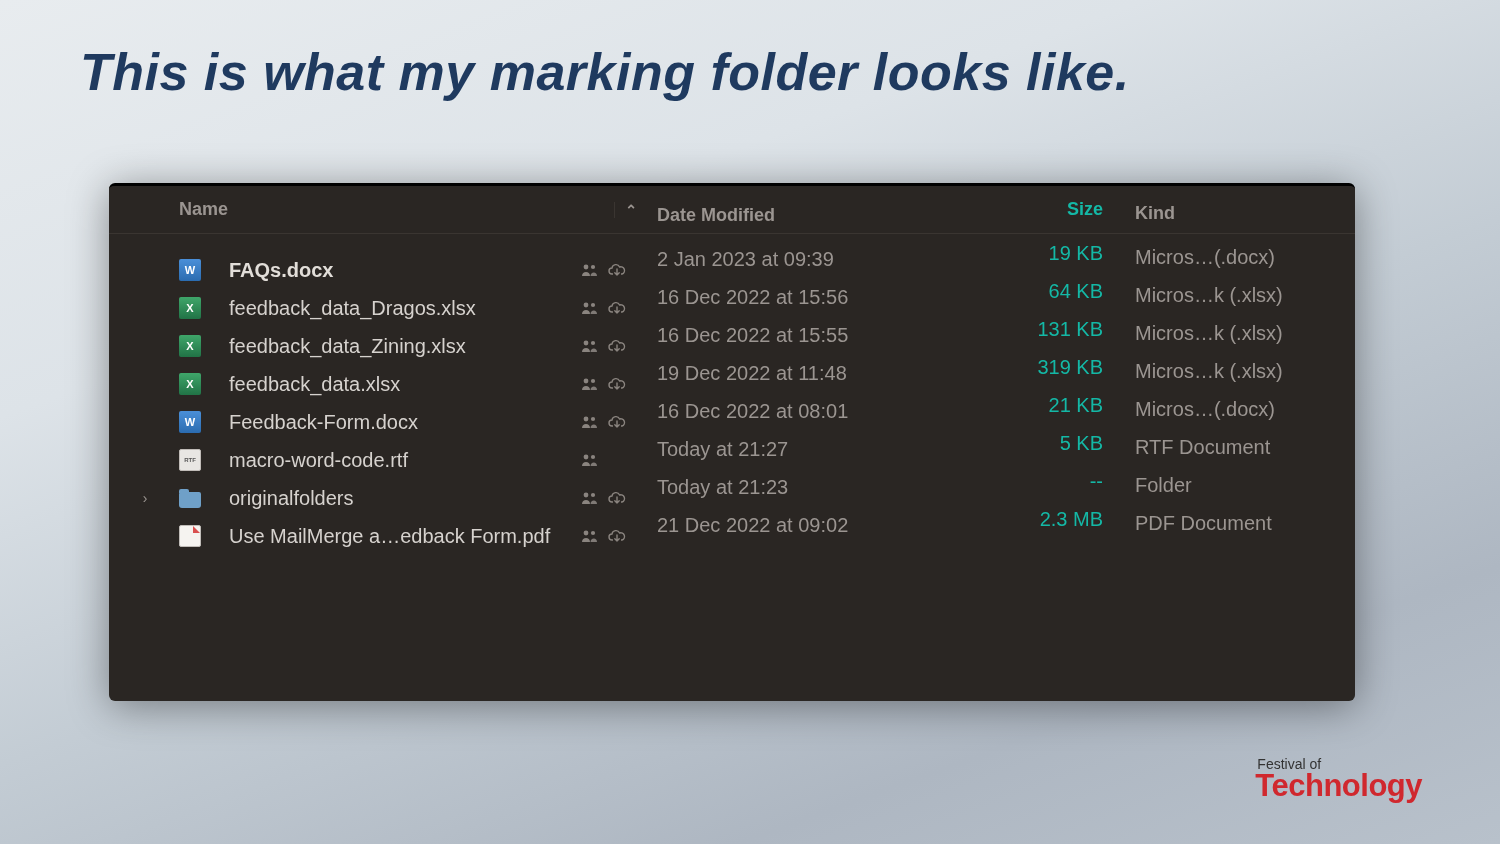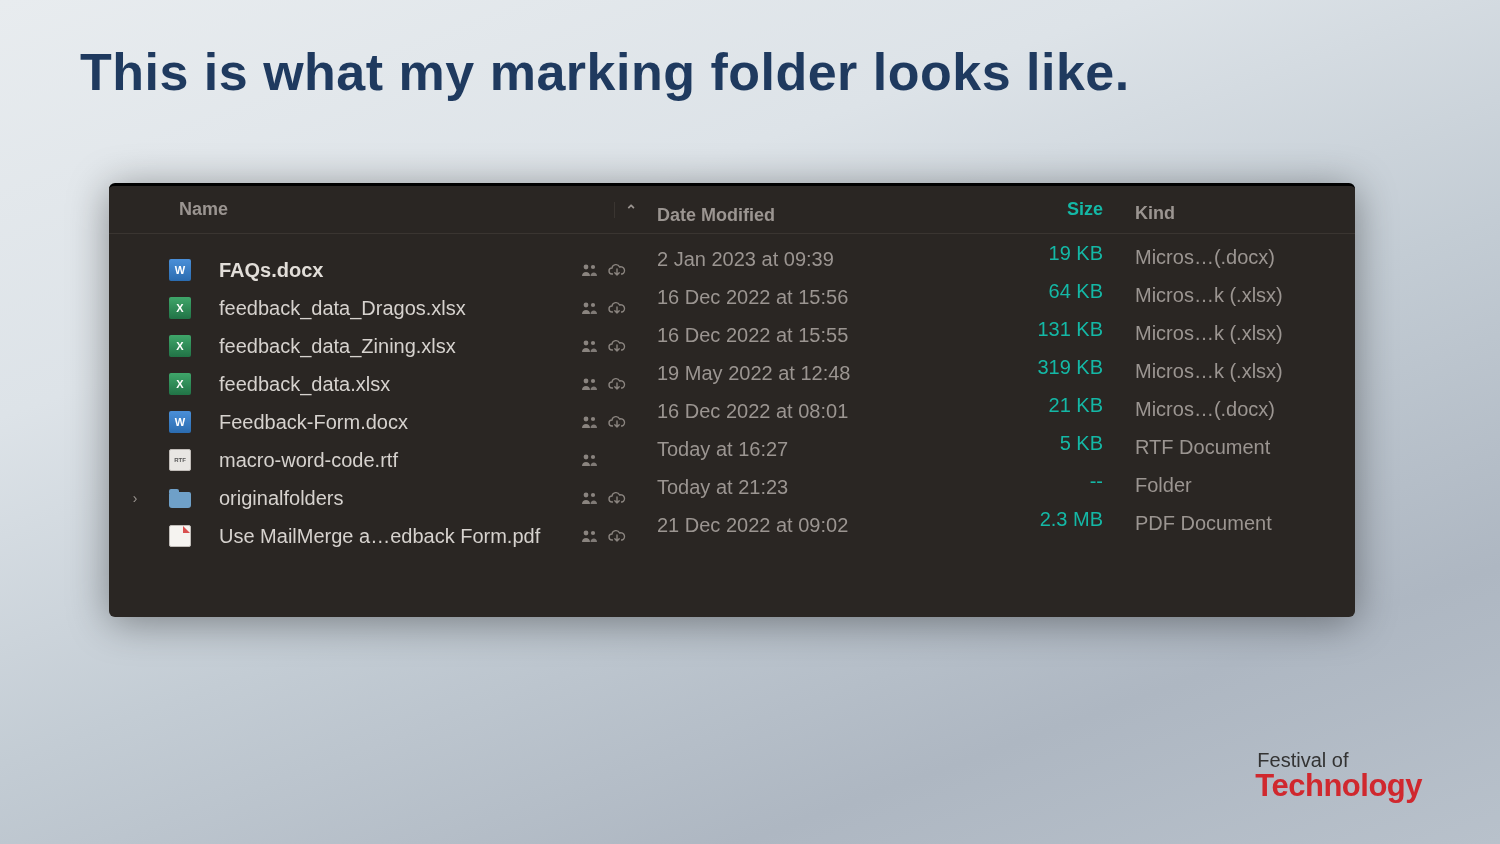--- a/index.html
+++ b/index.html
@@ -9,27 +9,28 @@
     position: relative;
   }
   .slide-title {
     position: absolute;
     top: 42px;
     left: 80px;
     font-size: 52px;
     font-weight: 800;
     color: #1f3a5f;
     letter-spacing: 0.5px;
+    font-style: italic;
   }
   .finder-window {
     position: absolute;
     top: 183px;
     left: 109px;
     width: 1246px;
-    height: 434px;
+    height: 518px;
     background: #2a2623;
     border-radius: 6px;
     overflow: hidden;
     box-shadow: 0 5px 40px rgba(0,0,0,0.4);
     border-top: 3px solid #000;
   }
   .header-row {
     display: flex;
     align-items: center;
     height: 48px;
@@ -57,21 +58,21 @@
     align-items: center;
     height: 38px;
     font-size: 20px;
     color: #9b9591;
   }
   .file-row .col-name {
     color: #d6d2ce;
     display: flex;
     align-items: center;
     gap: 28px;
-    padding-left: 20px;
+    padding-left: 30px;
     font-weight: 400;
     margin-top: 34px;
   }
   .disclosure {
     width: 12px;
     color: #9b9591;
     font-size: 14px;
     display:inline-block;
     text-align:center;
   }
@@ -104,21 +105,21 @@
   .shared-icon svg, .cloud-icon svg { display:block; }
   .col-date, .col-kind { color:#9b9591; }
   .col-size { color:#14b8a6; }
   .logo-wrap {
     position: absolute;
     right: 78px;
     bottom: 40px;
     text-align: left;
   }
   .logo-festival {
-    font-size: 20px;
+    font-size: 14px;
     color: #333;
     font-weight: 400;
     margin-bottom: -4px;
     padding-left:2px;
   }
   .logo-tech {
     font-size: 31px;
     font-weight: 800;
     color: #d0282e;
     letter-spacing:-0.5px;
@@ -237,21 +238,21 @@
               </svg>
             </span>
             <span class="cloud-icon">
               <svg width="20" height="15" viewBox="0 0 20 15" fill="none" stroke="currentColor" stroke-width="1.4">
                 <path d="M6 11H5a3 3 0 010-6 4 4 0 017.6-1A3.5 3.5 0 0115 11h-1"></path>
                 <path d="M10 6v6m0 0l-2.2-2.2M10 12l2.2-2.2" stroke-linecap="round" stroke-linejoin="round"></path>
               </svg>
             </span>
           </span>
         </div>
-        <div class="col-date">19 May 2022 at 12:48</div>
+        <div class="col-date">19 Dec 2022 at 11:48</div>
         <div class="col-size">319 KB</div>
         <div class="col-kind">Micros…k (.xlsx)</div>
       </div>
       <div class="file-row">
         <div class="col-name">
           <span class="disclosure"></span>
           <span class="file-icon icon-docx"></span>
           <span class="filename">Feedback-Form.docx</span>
           <span class="status-icons">
             <span class="shared-icon">
@@ -283,21 +284,21 @@
             <span class="shared-icon">
               <svg width="18" height="14" viewBox="0 0 18 14" fill="currentColor">
                 <circle cx="5" cy="4" r="2.4"></circle>
                 <circle cx="12" cy="4" r="2.1"></circle>
                 <path d="M1 13c0-2.5 1.8-4 4-4s4 1.5 4 4"></path>
                 <path d="M9.5 13c0-2.2 1.5-3.5 3.3-3.5s3.2 1.3 3.2 3.5" fill="currentColor" opacity="0.9"></path>
               </svg>
             </span>
           </span>
         </div>
-        <div class="col-date">Today at 16:27</div>
+        <div class="col-date">Today at 21:27</div>
         <div class="col-size">5 KB</div>
         <div class="col-kind">RTF Document</div>
       </div>
       <div class="file-row">
         <div class="col-name">
           <span class="disclosure">›</span>
           <span class="file-icon icon-folder"></span>
           <span class="filename">originalfolders</span>
           <span class="status-icons">
             <span class="shared-icon">

